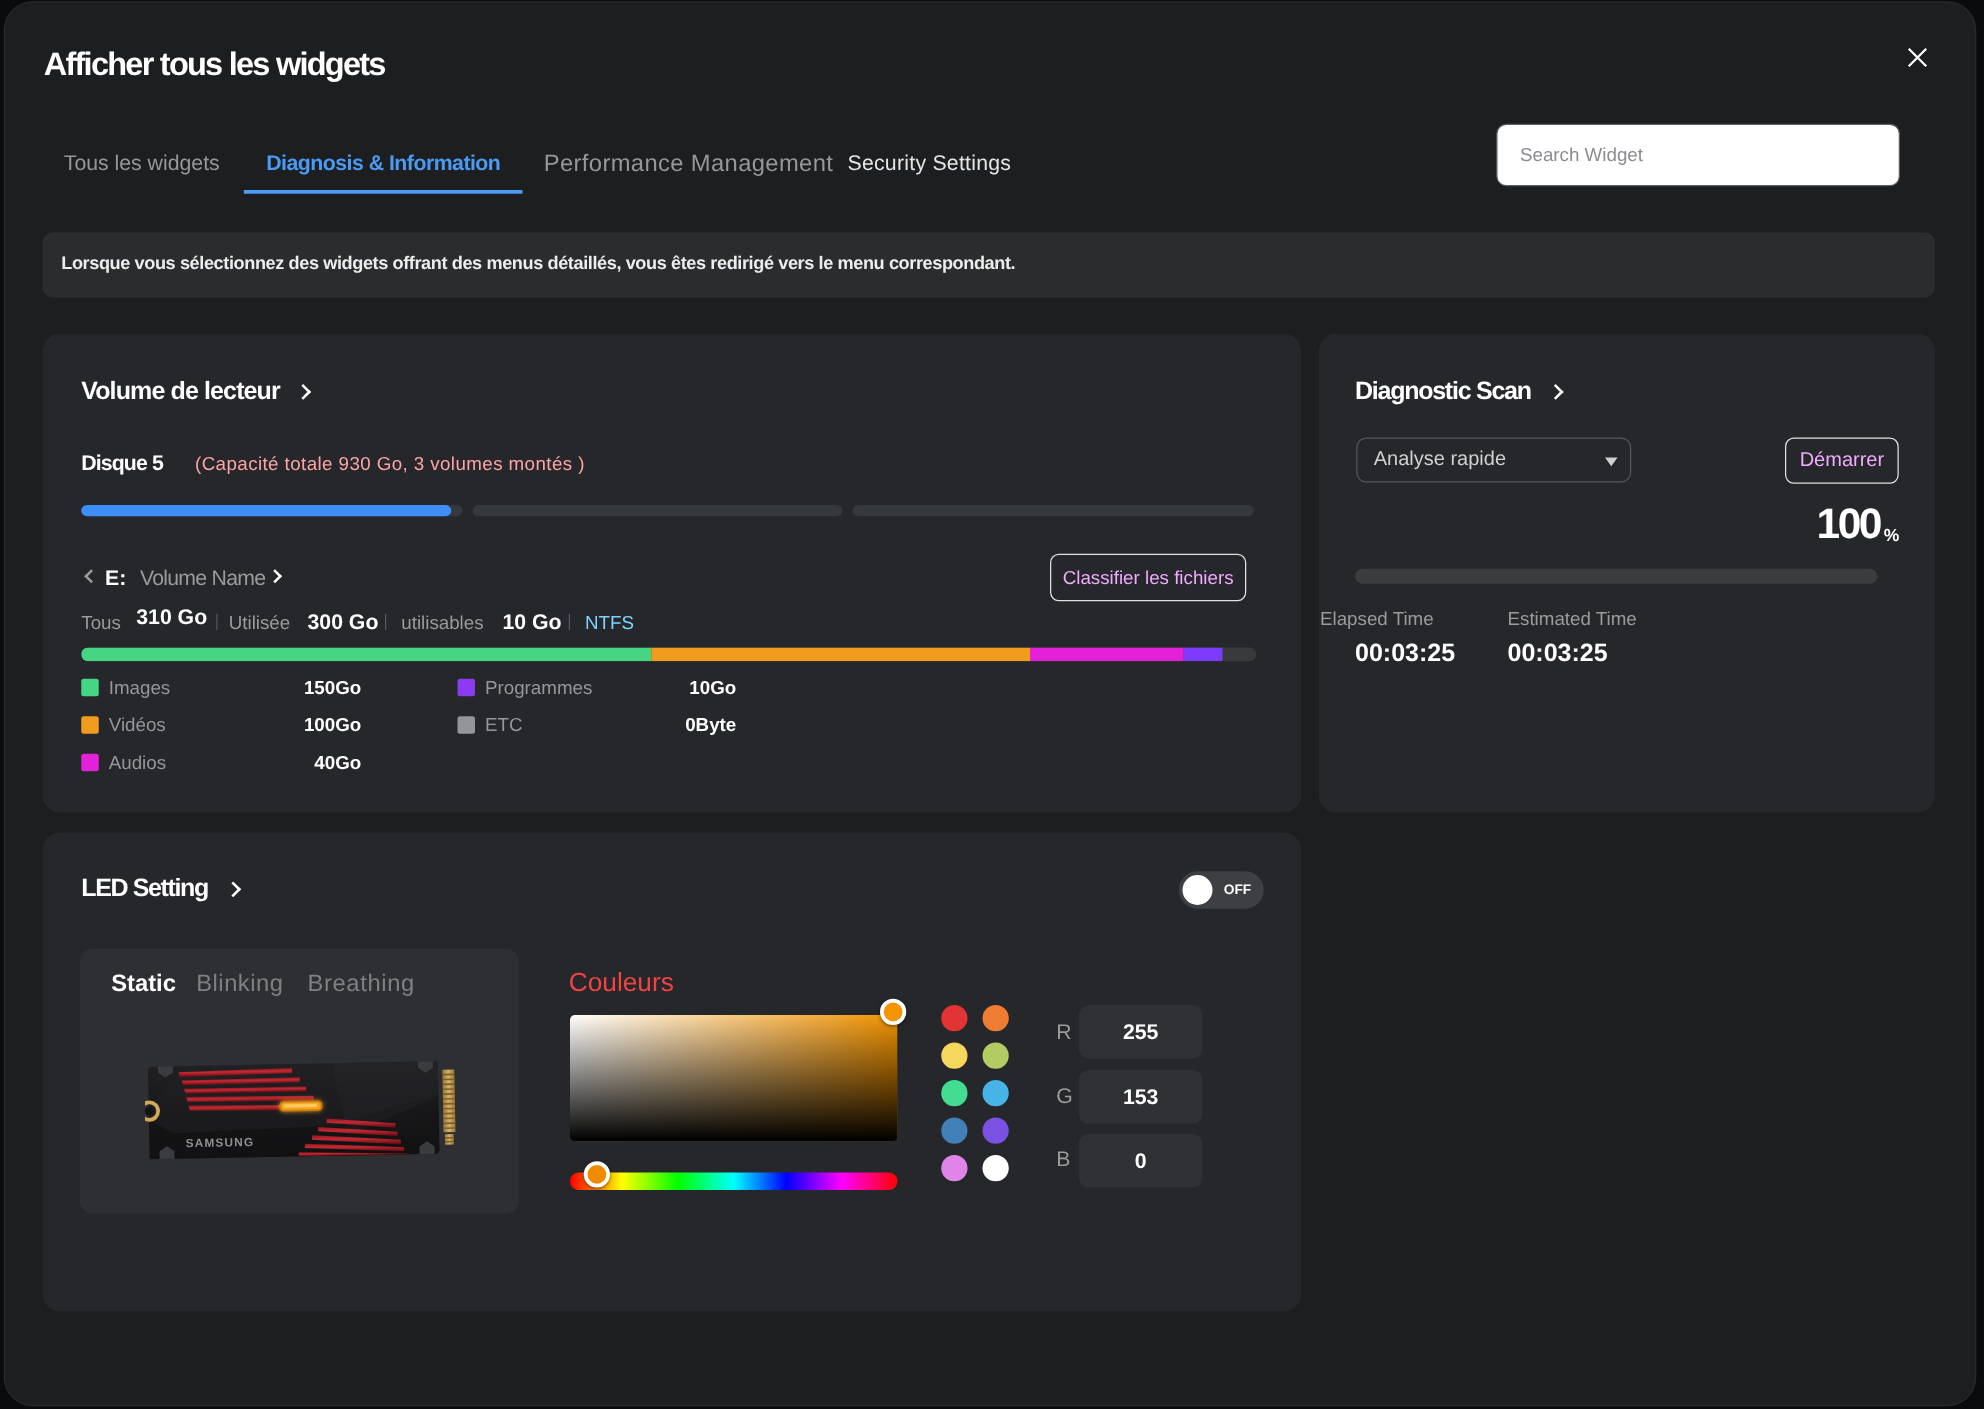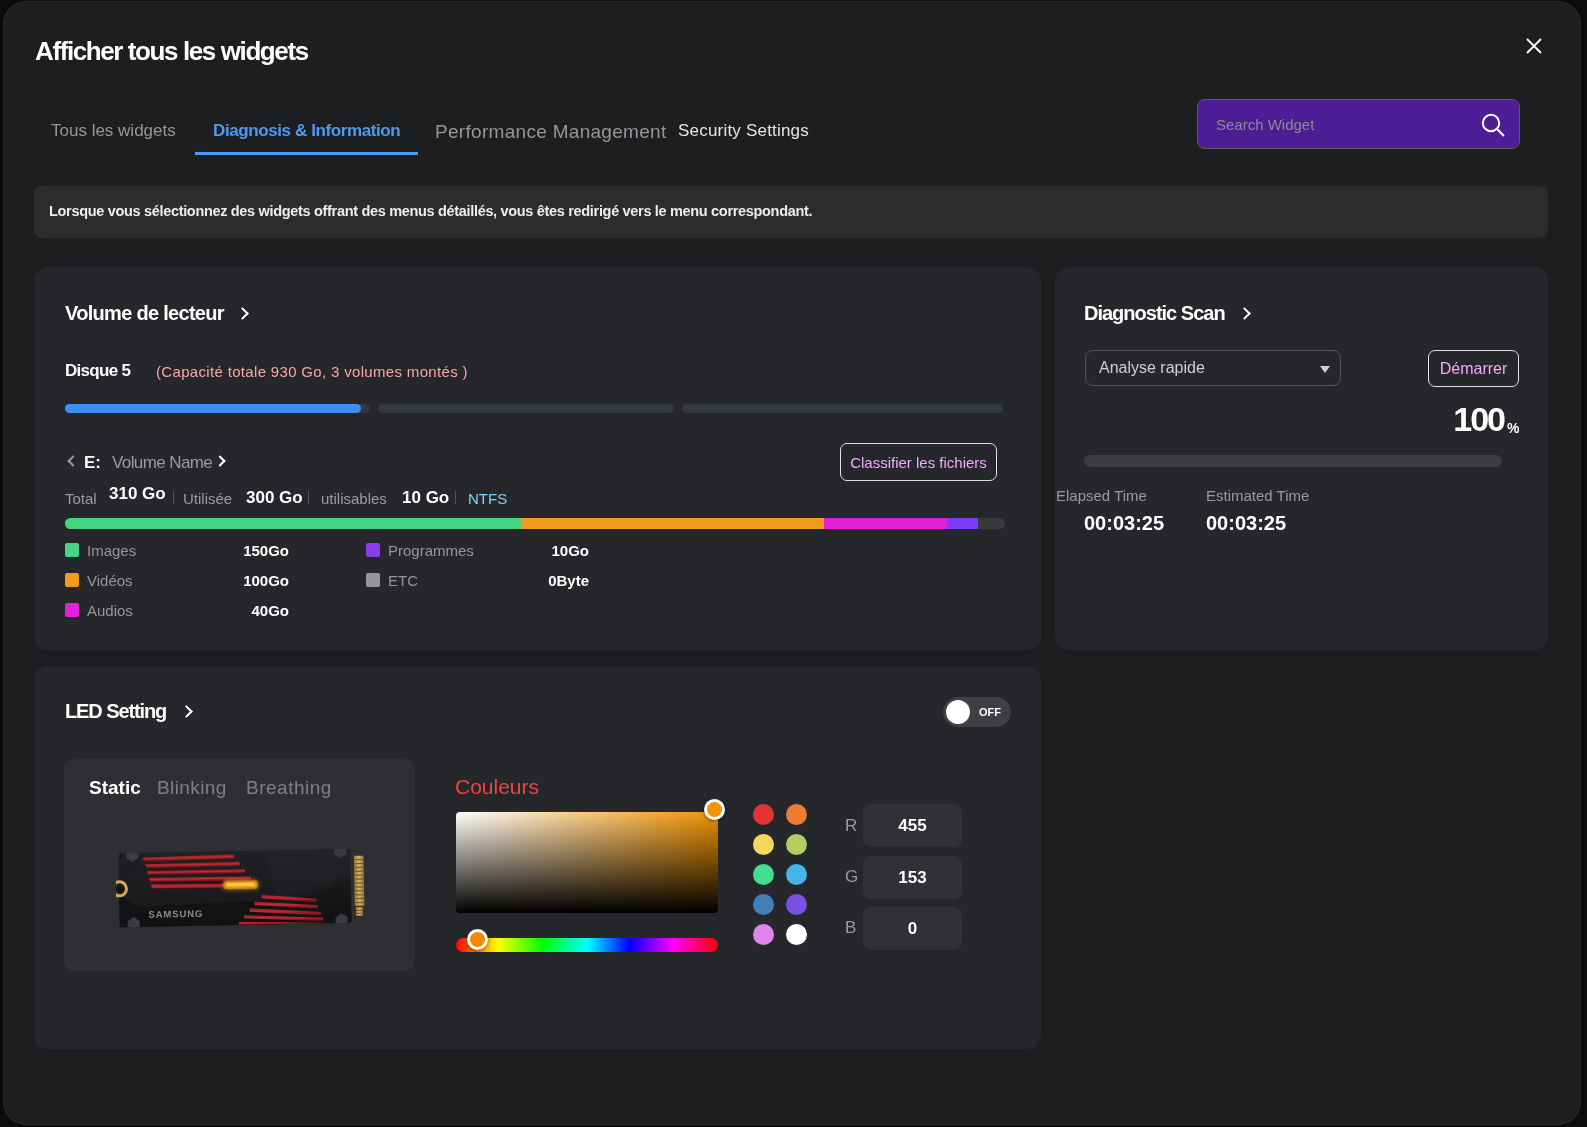--- a/index.html
+++ b/index.html
@@ -26,21 +26,21 @@
 <svg class="abs" style="left:1524px; top:36px;" width="20" height="20" viewBox="0 0 20 20">
     <path d="M3 3 L17 17 M17 3 L3 17" stroke="#fff" stroke-width="1.8" fill="none"></path>
   </svg>
 
 <div class="abs" style="left:51px; top:121px; font-size:17px; color:#96979a;">Tous les widgets</div>
 <div class="abs" style="left:213px; top:121px; font-size:17px; color:#4a9bf5; font-weight:bold; letter-spacing:-0.4px;">Diagnosis &amp; Information</div>
 <div class="abs" style="left:435px; top:121px; font-size:19px; color:#96979a; letter-spacing:0.3px;">Performance Management</div>
 <div class="abs" style="left:678px; top:121px; font-size:17px; color:#e5e5e5; letter-spacing:0.2px;">Security Settings</div>
 <div class="abs" style="left:195px; top:152px; width:223px; height:3px; background:#4a9bf5;"></div>
 
-<div class="abs" style="left:1197px; top:99px; width:323px; height:50px; border:1px solid #5b5d60; border-radius:8px; background:#4c1d95;">
+<div class="abs" style="left:1197px; top:99px; width:323px; height:50px; border:1px solid #5b5d60; border-radius:8px; background:#ffffff;">
   <div class="abs" style="left:18px; top:16px; font-size:15px; color:#8b8c8f;">Search Widget</div>
   <svg class="abs" style="right:12px; top:11px;" width="28" height="28" viewBox="0 0 28 28">
       <circle cx="12" cy="12" r="8.2" stroke="#fff" stroke-width="2" fill="none"></circle>
       <path d="M18 18 L25 25" stroke="#fff" stroke-width="2"></path>
     </svg>
 </div>
 
 <div class="abs" style="left:34px; top:186px; width:1514px; height:52px; background:#2b2c2e; border-radius:8px;">
   <div class="abs" style="left:15px; top:17px; font-size:14.5px; font-weight:bold; letter-spacing:-0.32px; color:#eceded;">Lorsque vous sélectionnez des widgets offrant des menus détaillés, vous êtes redirigé vers le menu correspondant.</div>
 </div>
@@ -56,21 +56,21 @@
   </div>
 <div class="abs" style="left:378px; top:404px; width:296px; height:9px; background:#35383d; border-radius:5px;"></div>
 <div class="abs" style="left:682px; top:404px; width:321px; height:9px; background:#35383d; border-radius:5px;"></div>
 
 <span class="chevl abs" style="left:69px; top:457px;"></span>
 <div class="abs" style="left:84px; top:453px; font-size:17px; font-weight:bold; color:#fff;">E:</div>
 <div class="abs" style="left:112px; top:453px; font-size:17px; color:#9a9b9d; letter-spacing:-0.6px;">Volume Name</div>
 <span class="chev abs" style="left:216px; top:457px; width:8px; height:8px;"></span>
 <div class="btn" style="left:840px; top:443px; width:157px; height:38px;">Classifier les fichiers</div>
 
-<div class="abs" style="left:65px; top:490px; font-size:15px; color:#9a9b9d;">Total</div>
+<div class="abs" style="left:65px; top:490px; font-size:15px; color:#9a9b9d;">Tous</div>
 <div class="abs" style="left:109px; top:484px; font-size:17px; font-weight:bold; color:#fff;">310 Go</div>
 <div class="abs" style="left:173px; top:491px; width:1px; height:13px; background:#55565a;"></div>
 <div class="abs" style="left:183px; top:490px; font-size:15px; color:#9a9b9d;">Utilisée</div>
 <div class="abs" style="left:246px; top:488px; font-size:17px; font-weight:bold; color:#fff;">300 Go</div>
 <div class="abs" style="left:308px; top:491px; width:1px; height:13px; background:#55565a;"></div>
 <div class="abs" style="left:321px; top:490px; font-size:15px; color:#9a9b9d;">utilisables</div>
 <div class="abs" style="left:402px; top:488px; font-size:17px; font-weight:bold; color:#fff;">10 Go</div>
 <div class="abs" style="left:455px; top:491px; width:1px; height:13px; background:#55565a;"></div>
 <div class="abs" style="left:468px; top:490px; font-size:15px; color:#7dd3fc;">NTFS</div>
 
@@ -93,21 +93,21 @@
 <div class="sq" style="left:366px; top:543px; background:#8b3bf0;"></div>
 <div class="leg" style="left:388px; top:542px;">Programmes</div>
 <div class="legv" style="left:500px; top:542px; width:89px;">10Go</div>
 <div class="sq" style="left:366px; top:573px; background:#949598;"></div>
 <div class="leg" style="left:388px; top:572px;">ETC</div>
 <div class="legv" style="left:500px; top:572px; width:89px;">0Byte</div>
 
 <div class="card" style="left:1055px; top:267px; width:493px; height:383px;"></div>
 <div class="ctitle" style="left:1084px; top:302px; letter-spacing:-1.0px;">Diagnostic Scan</div>
 <span class="chev abs" style="left:1240px; top:309px;"></span>
-<div class="abs" style="left:1085px; top:350px; width:256px; height:36px; border:1px solid #55565a; border-radius:8px;">
+<div class="abs" style="left:1085px; top:350px; width:220px; height:36px; border:1px solid #55565a; border-radius:8px;">
   <div class="abs" style="left:13px; top:8px; font-size:16px; color:#cfd0d2;">Analyse rapide</div>
   <div class="abs" style="right:10px; top:15px; width:0; height:0; border-left:5.5px solid transparent; border-right:5.5px solid transparent; border-top:7px solid #cfd0d2;"></div>
 </div>
 <div class="btn" style="left:1428px; top:350px; width:91px; height:37px; font-size:16px;">Démarrer</div>
 <div class="abs" style="left:1374px; top:400px; width:130px; text-align:right; font-size:34px; font-weight:bold; letter-spacing:-2px; color:#fff;">100</div>
 <div class="abs" style="left:1507px; top:420px; font-size:14px; font-weight:bold; color:#fff;">%</div>
 <div class="abs" style="left:1084px; top:455px; width:418px; height:12px; background:#3b3c3e; border-radius:6px;"></div>
 <div class="abs" style="left:1056px; top:487px; font-size:15px; color:#9a9b9d;">Elapsed Time</div>
 <div class="abs" style="left:1206px; top:487px; font-size:15px; color:#9a9b9d;">Estimated Time</div>
 <div class="abs" style="left:1084px; top:512px; font-size:20px; font-weight:bold; color:#fff;">00:03:25</div>
@@ -221,17 +221,17 @@
 <div class="dot" style="left:753px; top:834px; background:#f5d75e;"></div>
 <div class="dot" style="left:786px; top:834px; background:#b3cc62;"></div>
 <div class="dot" style="left:753px; top:864px; background:#43dd92;"></div>
 <div class="dot" style="left:786px; top:864px; background:#47b4e8;"></div>
 <div class="dot" style="left:753px; top:894px; background:#4181b8;"></div>
 <div class="dot" style="left:786px; top:894px; background:#7b51e3;"></div>
 <div class="dot" style="left:753px; top:924px; background:#df84e8;"></div>
 <div class="dot" style="left:786px; top:924px; background:#ffffff;"></div>
 
 <div class="rgblab" style="top:816px;">R</div>
-<div class="rgbbox" style="top:804px;">455</div>
+<div class="rgbbox" style="top:804px;">255</div>
 <div class="rgblab" style="top:867px;">G</div>
 <div class="rgbbox" style="top:856px;">153</div>
 <div class="rgblab" style="top:918px;">B</div>
 <div class="rgbbox" style="top:907px;">0</div>
 
 </body></html>

